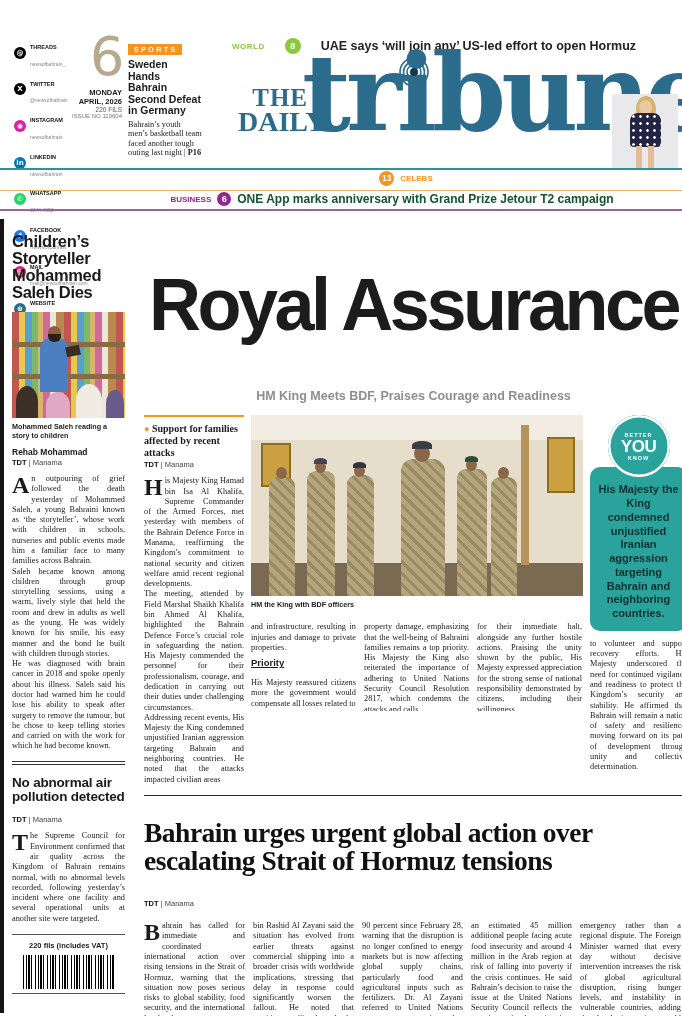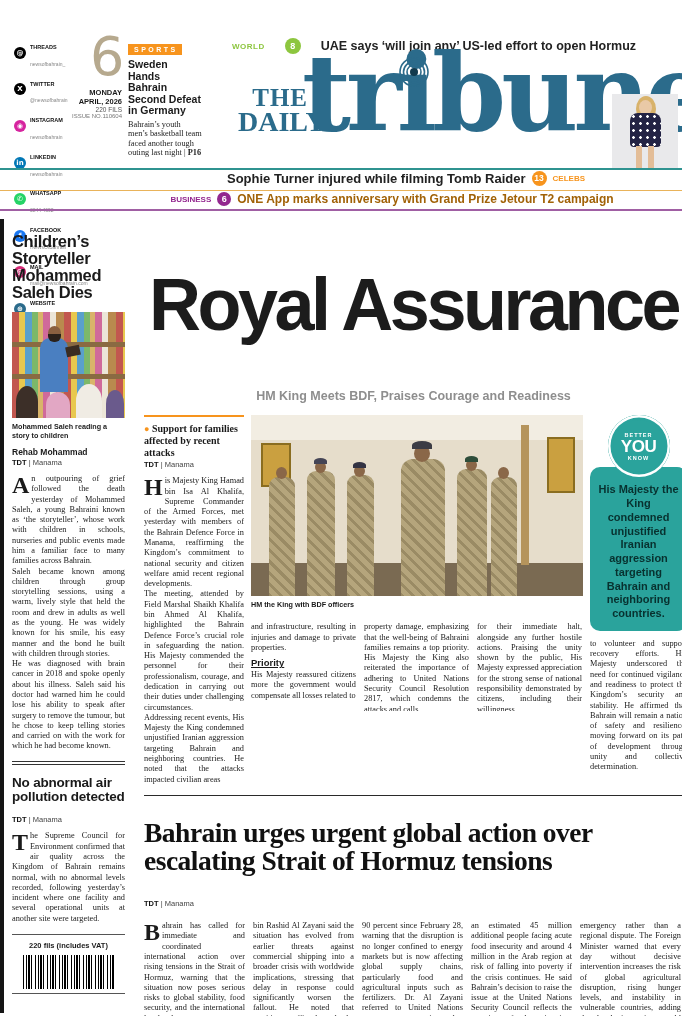--- a/index.html
+++ b/index.html
@@ -55,21 +55,21 @@
   .celebsstrip{position:absolute;left:130px;top:171px;width:552px;display:flex;justify-content:center;
                align-items:center;gap:6px;}
   .celebsstrip .strip-text{font:bold 13px "Liberation Sans",sans-serif;color:#222;}
   .circ-celebs{width:15px;height:15px;background:var(--accent_orange);font-size:8.5px;line-height:15px;}
   .strip-tag-orange{font:bold 8px "Liberation Sans",sans-serif;color:var(--accent_orange);}
   .rule-orange{position:absolute;left:0;top:190px;width:682px;height:1px;background:#e9b35a;}
   .bizstrip{position:absolute;left:116px;top:192px;width:552px;display:flex;justify-content:center;
             align-items:center;gap:6px;}
   .strip-tag-purple{font:bold 8px "Liberation Sans",sans-serif;color:var(--accent_purple);}
   .circ-biz{width:14px;height:14px;background:var(--accent_purple);font-size:9px;line-height:14px;}
-  .bizstrip .strip-text{font:bold 12px "Liberation Sans",sans-serif;color:#a16207;}
+  .bizstrip .strip-text{font:bold 12px "Liberation Sans",sans-serif;color:#14532d;}
   .rule-purple{position:absolute;left:0;top:209px;width:682px;height:1.5px;background:#a05fa3;}
 
   .leftbar{position:absolute;left:0;top:219px;width:4px;height:794px;background:#151515;}
 
   
   .sidebar{position:absolute;left:12px;top:222px;width:113px;}
   .sb-h1{font:bold 16.5px/1.03 "Liberation Sans",sans-serif;letter-spacing:-.3px;}
   .sb-photo{position:relative;width:113px;height:106px;margin-top:6px;overflow:hidden;
             background:repeating-linear-gradient(90deg,#c2574f 0 7px,#e8c84f 7px 13px,#5aa0cc 13px 20px,#7cb86a 20px 26px,#d9b46a 26px 31px,#d06a9a 31px 38px,#ece6d8 38px 44px,#b98a4e 44px 52px);}
   .sb-photo .shelf1,.sb-photo .shelf2{position:absolute;left:0;width:100%;height:5px;background:#8a6a42;}
@@ -113,21 +113,21 @@
   .rp-f1{left:10px;top:28px;width:26px;height:40px;}
   .rp-f2{left:296px;top:22px;width:24px;height:52px;}
   .rp-door{position:absolute;left:270px;top:10px;width:8px;height:140px;background:#b5945c;}
   .soldier{position:absolute;border-radius:9px 9px 0 0;
            background:repeating-linear-gradient(45deg,rgba(104,90,56,.35) 0 3px,transparent 3px 8px),#b5a57c;}
   .sol-head{position:absolute;border-radius:50%;background:#8a6748;}
   .sol-beret{position:absolute;border-radius:50% 50% 0 0;}
   .royal-caption{font:bold 7.2px "Liberation Sans",sans-serif;margin-top:4px;}
   .royal-cols{display:flex;gap:8px;margin-top:6px;height:96px;overflow:hidden;}
   .royal-cols .col{width:105px;flex:none;}
-  .crosshead{font:bold 9.5px "Liberation Sans",sans-serif;margin:4px 0 2px;text-decoration:underline;}
+  .crosshead{font:bold 9.5px "Liberation Sans",sans-serif;margin:4px 0 10px;text-decoration:underline;}
   .royal-right{width:97px;flex:none;}
   .byk-badge{width:62px;height:62px;border-radius:50%;background:var(--badge_teal);margin:0 auto;
              color:#fff;text-align:center;display:flex;flex-direction:column;justify-content:center;
              box-shadow:inset 0 0 0 2.5px #fff,inset 0 0 0 5px var(--badge_teal);position:relative;z-index:2;}
   .byk-s{font:bold 5.5px "Liberation Sans",sans-serif;letter-spacing:1px;}
   .byk-b{font:bold 17px/1 "Liberation Sans",sans-serif;letter-spacing:-.5px;}
   .quotebox{background:var(--badge_teal);border-radius:10px;margin-top:-10px;padding:16px 5px 10px;
             font:bold 11px/1.25 "Liberation Sans",sans-serif;color:#08312f;text-align:center;}
   .royal-right .body-text{margin-top:8px;}
 
@@ -215,21 +215,20 @@
     <div class="hair"></div>
     <div class="head"></div>
     <div class="suit"></div>
     <div class="leg1"></div>
     <div class="leg2"></div>
   </div>
 
   <div class="rule-teal"></div>
 
   <div class="celebsstrip">
-    <span class="strip-text">Sophie Turner injured while filming Tomb Raider</span>
     <span class="circ circ-celebs">13</span>
     <span class="strip-tag-orange">CELEBS</span>
   </div>
   <div class="rule-orange"></div>
 
   <div class="bizstrip">
     <span class="strip-tag-purple">BUSINESS</span>
     <span class="circ circ-biz">6</span>
     <span class="strip-text">ONE App marks anniversary with Grand Prize Jetour T2 campaign</span>
   </div>

